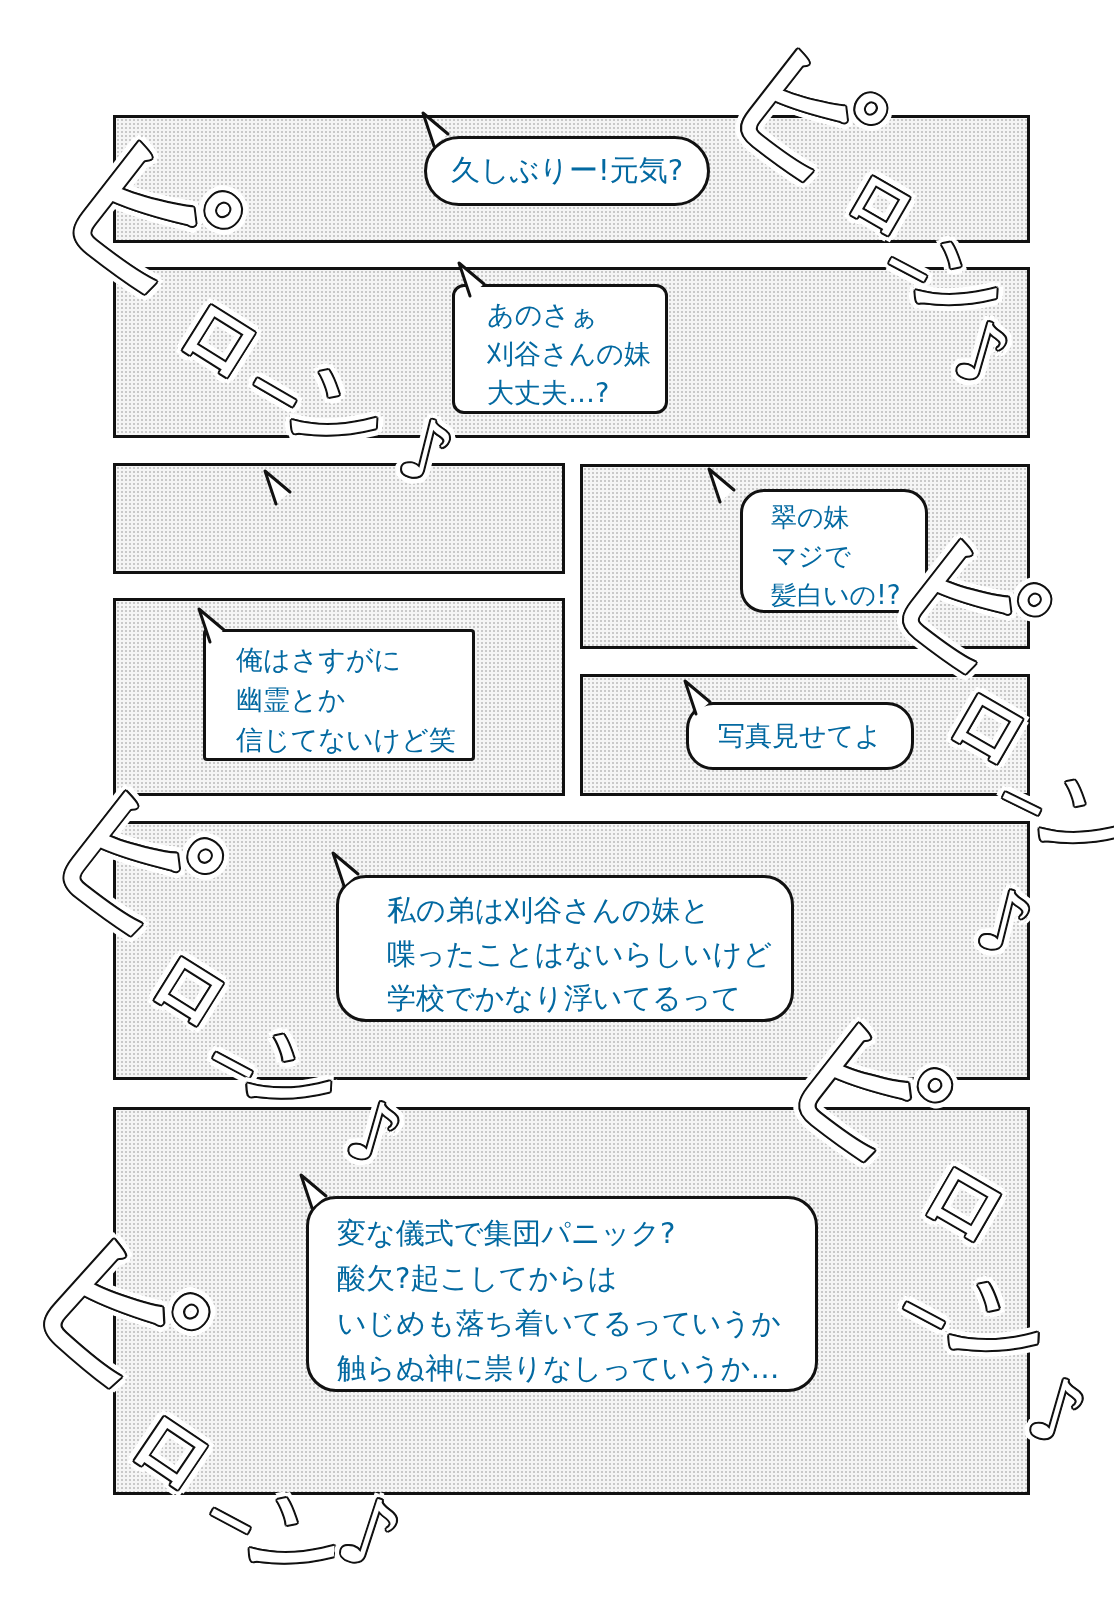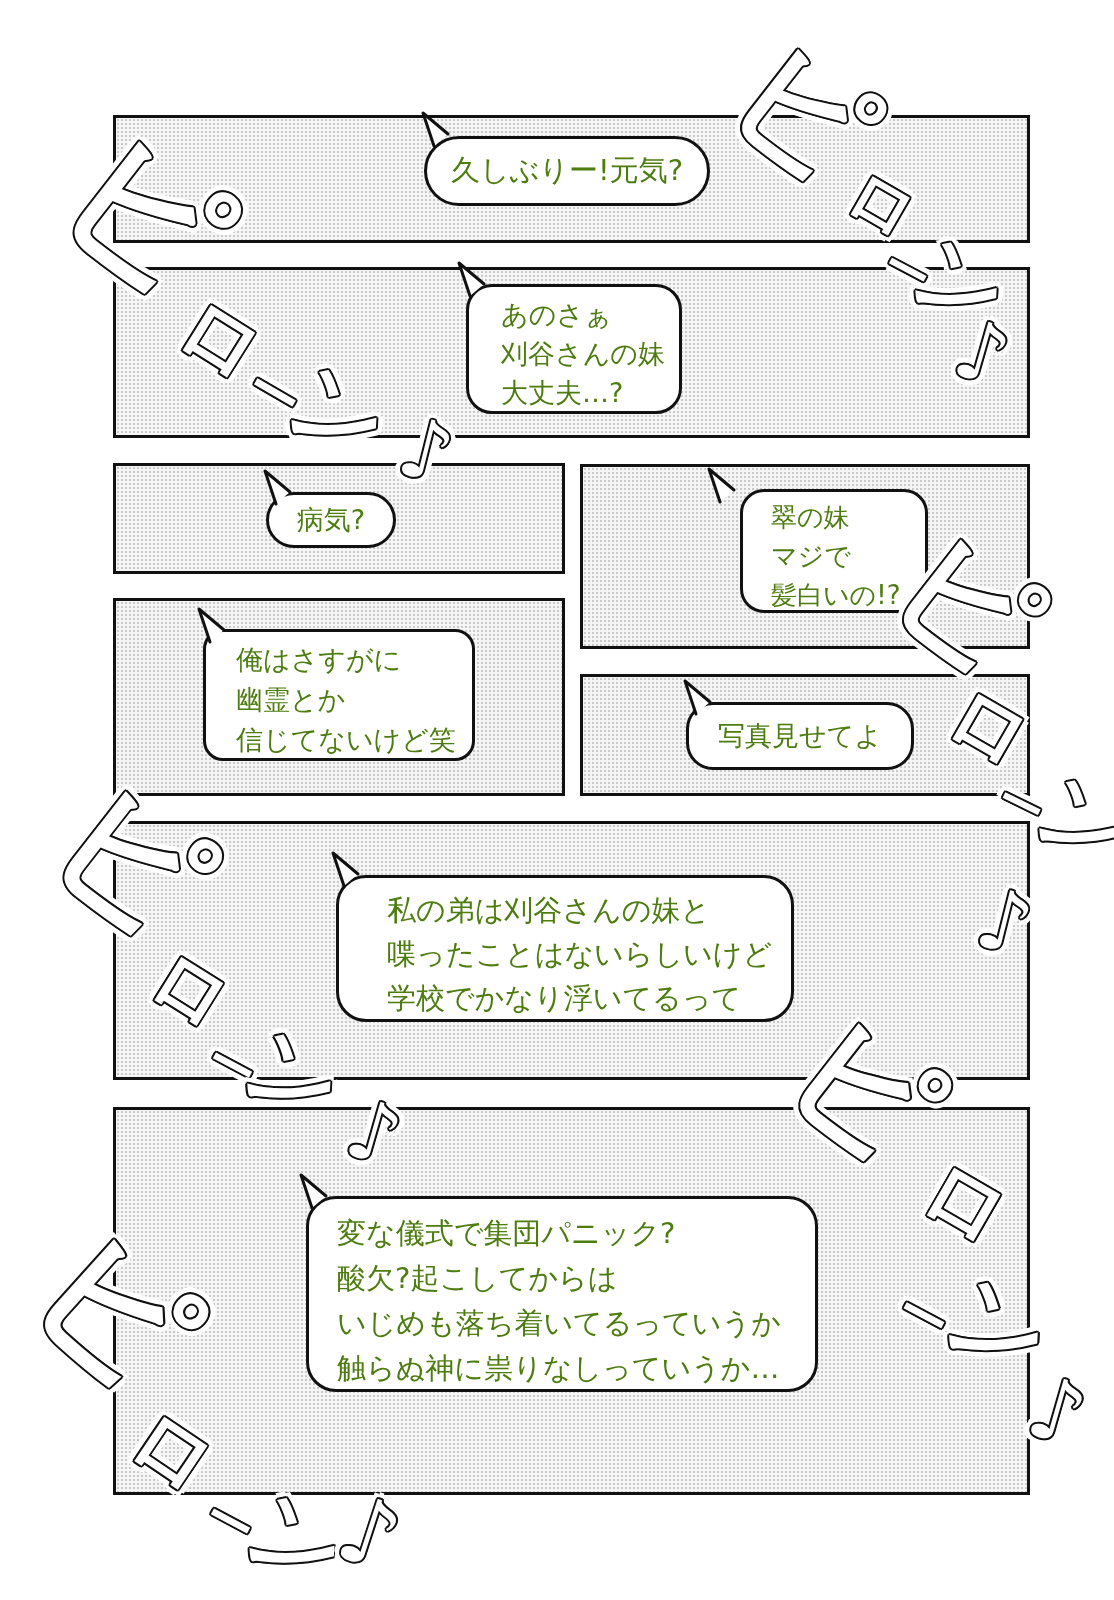--- a/index.html
+++ b/index.html
@@ -11,21 +11,21 @@
     position:absolute;box-sizing:border-box;border:3px solid #111111;
     background-color:#f5f5f5;
     background-image:radial-gradient(circle,#c9c9c9 1.1px,rgba(0,0,0,0) 1.25px);
     background-size:4px 4px;z-index:1;
   }
   .bubble{
     position:absolute;box-sizing:border-box;background:#ffffff;
     border:3px solid #111111;z-index:3;color:#111111;
   }
   .bubble-text{
-    display:block;white-space:pre-line;color:#4d7c0f;
+    display:block;white-space:pre-line;color:#0369a1;
     font-family:"DejaVu Sans",sans-serif;
   }
   .bubble.center .bubble-text{
     display:flex;align-items:center;justify-content:center;height:100%;
   }
   .tail{position:absolute;z-index:4;}
   .sfx-char{
     position:absolute;z-index:5;line-height:1;font-weight:700;
     color:#ffffff;user-select:none;
     font-family:"DejaVu Sans",sans-serif;
@@ -53,46 +53,43 @@
   <svg class="tail" style="left:416px;top:110px;" width="44" height="44" viewBox="0 0 44 44">
       <path d="M32 24 L7 3 L18 36" fill="#ffffff" stroke="#111111" stroke-width="3" stroke-linejoin="round" stroke-linecap="round"></path>
     </svg>
   <div class="bubble center" style="left:424px;top:136px;width:286px;height:70px;border-radius:36px;font-size:29px;">
     <span class="bubble-text">久しぶりー!元気?</span>
   </div>
 
   <svg class="tail" style="left:452px;top:260px;" width="44" height="44" viewBox="0 0 44 44">
       <path d="M32 24 L7 3 L18 36" fill="#ffffff" stroke="#111111" stroke-width="3" stroke-linejoin="round" stroke-linecap="round"></path>
     </svg>
-  <div class="bubble" style="left:466px;top:284px;width:216px;height:130px;border-radius:26px;font-size:27px;line-height:39px;padding:8px 0 0 32px;">
+  <div class="bubble" style="left:452px;top:284px;width:216px;height:130px;border-radius:12px;font-size:27px;line-height:39px;padding:8px 0 0 32px;">
     <span class="bubble-text">あのさぁ
 刈谷さんの妹
 大丈夫…?</span>
   </div>
 
   <svg class="tail" style="left:258px;top:468px;" width="44" height="44" viewBox="0 0 44 44">
       <path d="M32 24 L7 3 L18 36" fill="#ffffff" stroke="#111111" stroke-width="3" stroke-linejoin="round" stroke-linecap="round"></path>
     </svg>
-  <div class="bubble center" style="left:266px;top:492px;width:130px;height:56px;border-radius:28px;font-size:27px;">
-    <span class="bubble-text">病気?</span>
-  </div>
 
   <svg class="tail" style="left:702px;top:466px;" width="44" height="44" viewBox="0 0 44 44">
       <path d="M32 24 L7 3 L18 36" fill="#ffffff" stroke="#111111" stroke-width="3" stroke-linejoin="round" stroke-linecap="round"></path>
     </svg>
   <div class="bubble" style="left:740px;top:489px;width:188px;height:124px;border-radius:24px;font-size:26px;line-height:39px;padding:6px 0 0 28px;">
     <span class="bubble-text">翠の妹
 マジで
 髪白いの!?</span>
   </div>
 
   <svg class="tail" style="left:192px;top:606px;" width="44" height="44" viewBox="0 0 44 44">
       <path d="M32 24 L7 3 L18 36" fill="#ffffff" stroke="#111111" stroke-width="3" stroke-linejoin="round" stroke-linecap="round"></path>
     </svg>
-  <div class="bubble" style="left:203px;top:629px;width:272px;height:132px;border-radius:20px;font-size:27px;line-height:40px;padding:8px 0 10px 30px;">
+  <div class="bubble" style="left:203px;top:629px;width:272px;height:132px;border-radius:4px;font-size:27px;line-height:40px;padding:8px 0 10px 30px;">
     <span class="bubble-text">俺はさすがに
 幽霊とか
 信じてないけど笑</span>
   </div>
 
   <svg class="tail" style="left:678px;top:678px;" width="44" height="44" viewBox="0 0 44 44">
       <path d="M32 24 L7 3 L18 36" fill="#ffffff" stroke="#111111" stroke-width="3" stroke-linejoin="round" stroke-linecap="round"></path>
     </svg>
   <div class="bubble center" style="left:686px;top:702px;width:228px;height:68px;border-radius:27px;font-size:27px;">
     <span class="bubble-text">写真見せてよ</span>

